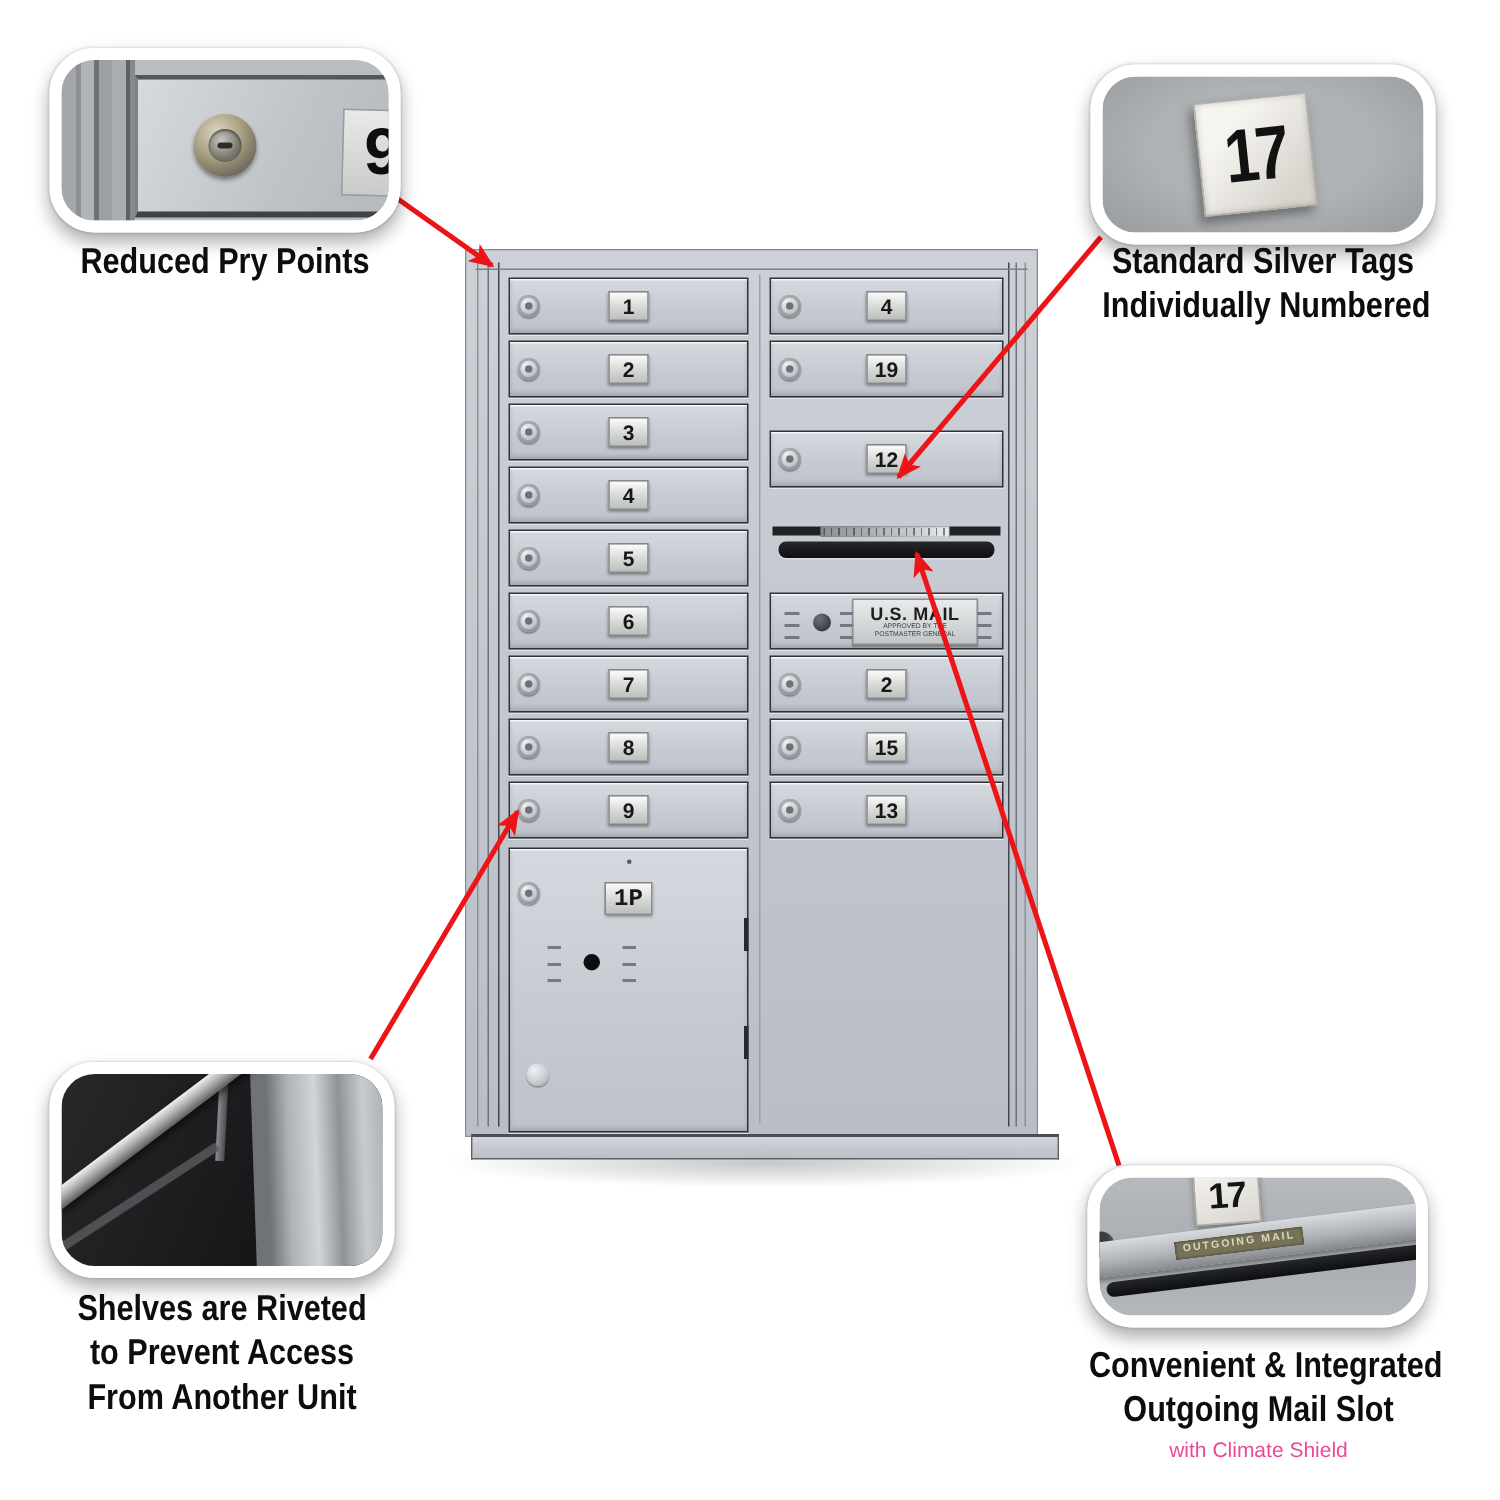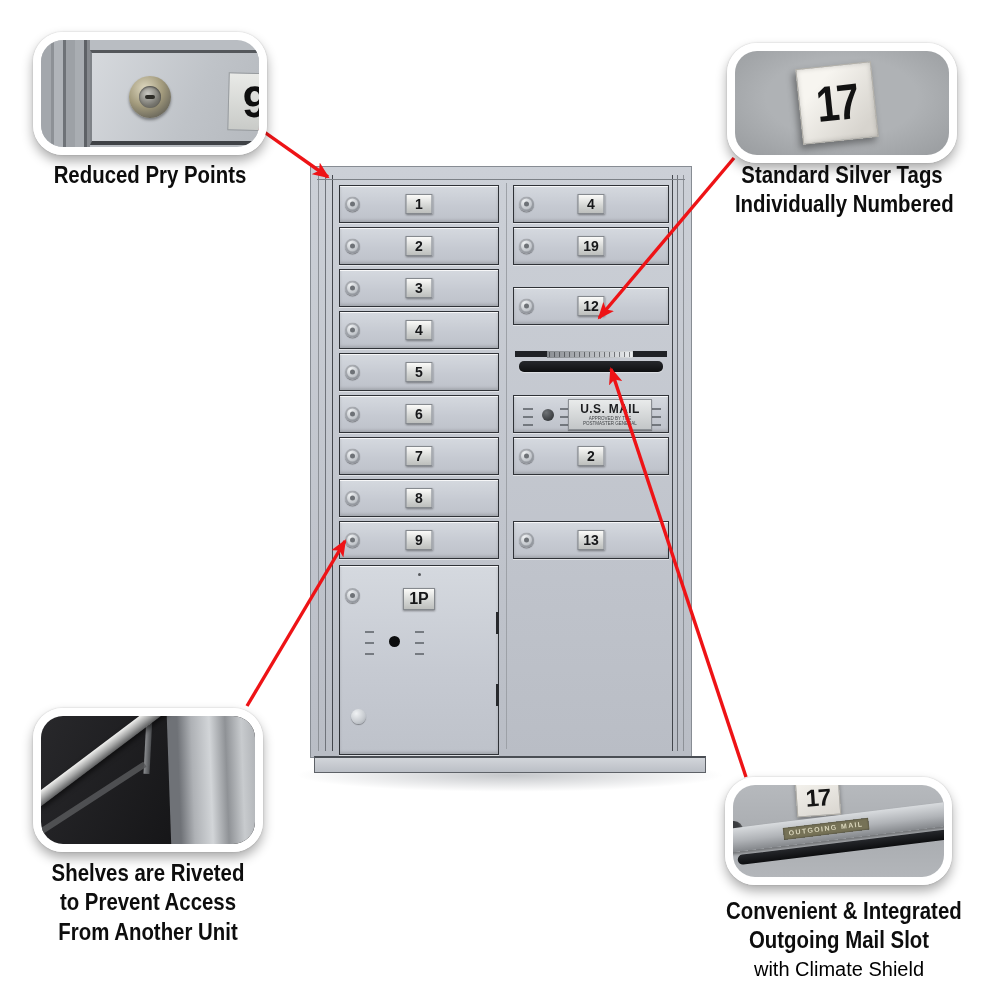--- a/index.html
+++ b/index.html
@@ -7,21 +7,21 @@
        font-family:"Liberation Sans",sans-serif;overflow:hidden;}
 
   
   .co-photo{position:absolute;box-sizing:border-box;border:8px solid #fff;border-radius:30px;
             overflow:hidden;box-shadow:0 6px 12px rgba(0,0,0,.33),0 0 2px rgba(0,0,0,.2);z-index:10;}
   .co-inner{position:absolute;left:0;top:0;right:0;bottom:0;}
 
   .h-label{position:absolute;text-align:center;z-index:11;color:#0d0d0d;}
   .h-line{font-weight:700;font-size:24px;line-height:1.22;transform:scaleX(.85);
           transform-origin:50% 50%;white-space:nowrap;}
-  .sub-line{font-size:20px;font-weight:400;color:#000000;margin-top:3px;}
+  .sub-line{font-size:14px;font-weight:400;color:#ec4899;margin-top:3px;}
 
   
   .tl-inner{background:#b9bdc2;}
   .tl-frame{position:absolute;left:0;top:0;bottom:0;width:34px;
     background:linear-gradient(90deg,#a3a7ac 0 10px,#8d9196 10px 13px,#b0b4b9 13px 22px,#6e7277 22px 25px,#9da1a6 25px 34px);}
   .tl-slit{position:absolute;left:34px;top:0;bottom:0;width:15px;
     background:linear-gradient(90deg,#a9adb2 0 9px,#5e6166 9px 12px,#86898e 12px 15px);}
   .tl-doorface{position:absolute;left:49px;top:10px;right:-2px;bottom:2px;
     background:linear-gradient(115deg,#d6d9dd,#bfc3c8 60%,#b5b9be);
     border-top:3px solid #54575b;border-left:2px solid #7e8287;border-bottom:4px solid #3f4246;}
@@ -88,21 +88,21 @@
     border-top:2px solid #4a4e54;box-sizing:border-box;z-index:2;}
   .floor-shadow{position:absolute;left:295px;top:766px;width:430px;height:26px;
     background:radial-gradient(ellipse at 50% 35%,rgba(110,115,123,.4),rgba(110,115,123,0) 70%);z-index:0;}
 
   .door{position:absolute;box-sizing:border-box;height:38px;
     background:linear-gradient(180deg,#d5d9df,#c6cad2 55%,#bec2ca);
     border:1px solid #2f3237;
     box-shadow:inset 0 1px 0 rgba(255,255,255,.8),inset 0 -2px 3px rgba(0,0,0,.14),0 1px 0 rgba(255,255,255,.5);}
   .ldoor{left:28px;width:160px;}
   .rdoor{left:202px;width:156px;}
-  .parcel{height:190px;}
+  .parcel{height:190px;font-family:Liberation Mono, monospace;}
   .lock{position:absolute;left:5px;top:50%;transform:translateY(-50%);width:15px;height:15px;border-radius:50%;
     background:radial-gradient(circle at 35% 30%,#eef0f2,#c3c7cc 55%,#898e94);
     box-shadow:0 1px 1px rgba(0,0,0,.4),inset 0 0 0 2px rgba(125,130,136,.55);}
   .lock::after{content:"";position:absolute;left:50%;top:50%;width:5px;height:5px;margin:-2.5px;
     border-radius:50%;background:#6e7277;}
   .plock{top:22px;transform:none;}
   .tag{position:absolute;left:50%;top:50%;transform:translate(-50%,-50%);min-width:27px;height:20px;
     padding:0 3px;box-sizing:border-box;background:linear-gradient(180deg,#fbfbf9,#d3d5d3 60%,#bdbfbd);
     border:1px solid #85898e;box-shadow:0 1px 2px rgba(0,0,0,.4);
     font-size:14px;font-weight:600;line-height:18px;color:#17181a;text-align:center;}
@@ -233,20 +233,24 @@
       <div class="plaque-title">U.S. MAIL</div>
       <div class="plaque-sub">APPROVED BY THE</div>
       <div class="plaque-sub">POSTMASTER GENERAL</div>
     </span>
   </div>
 
   <div class="door rdoor" style="top:270px">
       <span class="lock"></span>
       <span class="tag">2</span>
     </div>
+  <div class="door rdoor" style="top:312px">
+      <span class="lock"></span>
+      <span class="tag">15</span>
+    </div>
   <div class="door rdoor" style="top:354px">
       <span class="lock"></span>
       <span class="tag">13</span>
     </div>
 
 </div>
 <div class="base"></div>
 
 <svg class="arrows" width="1000" height="1000" viewBox="0 0 1000 1000">
   <defs>

